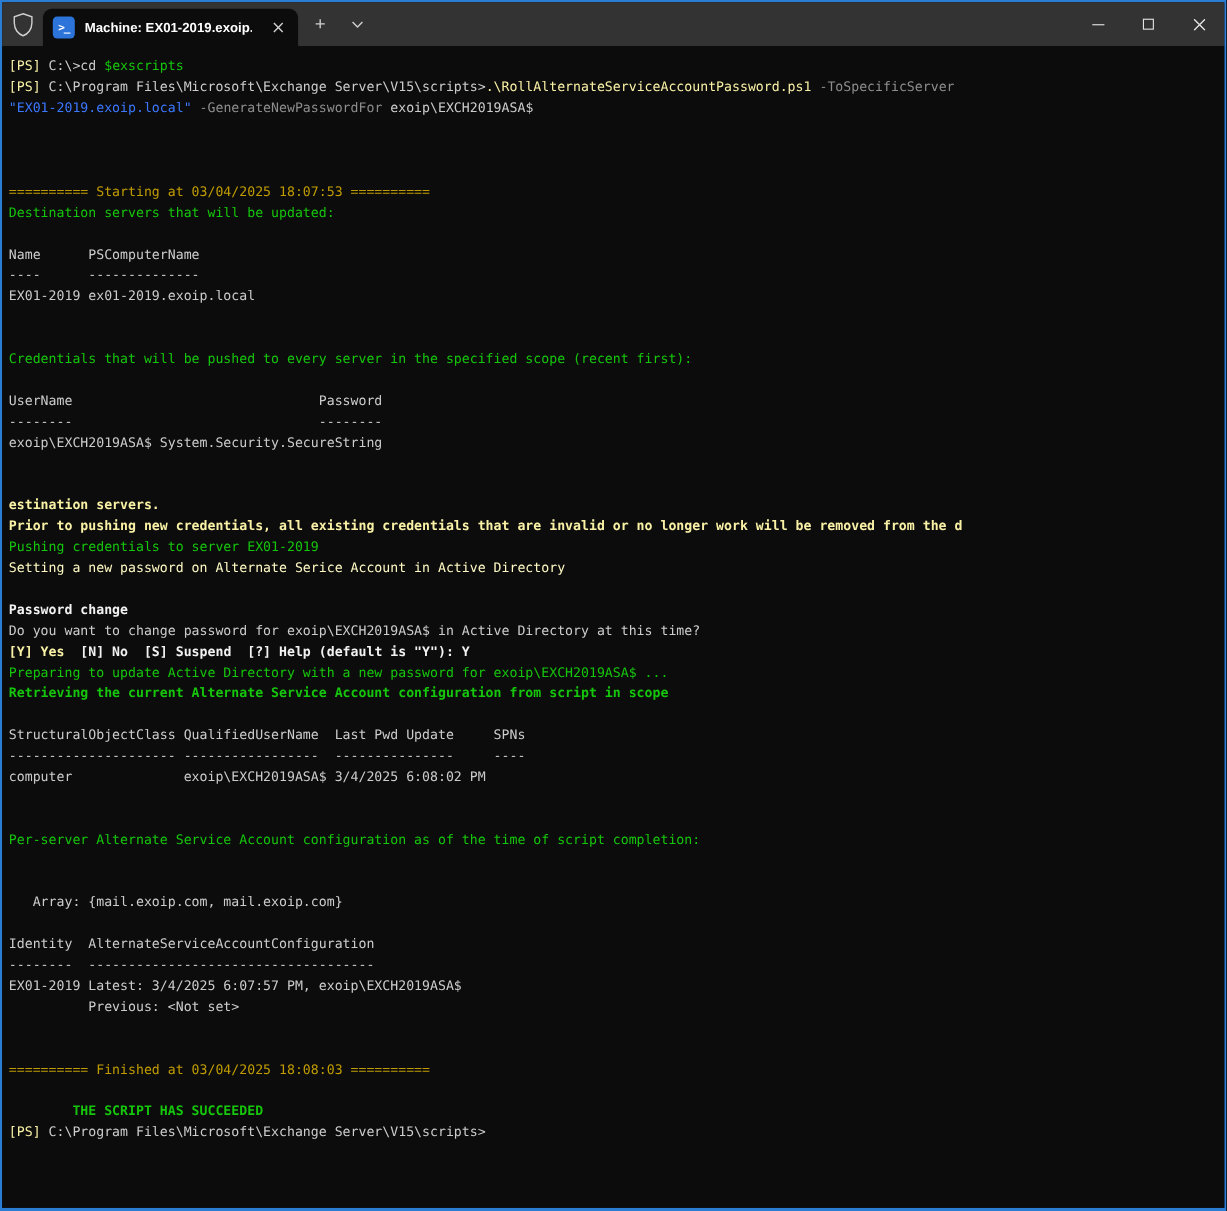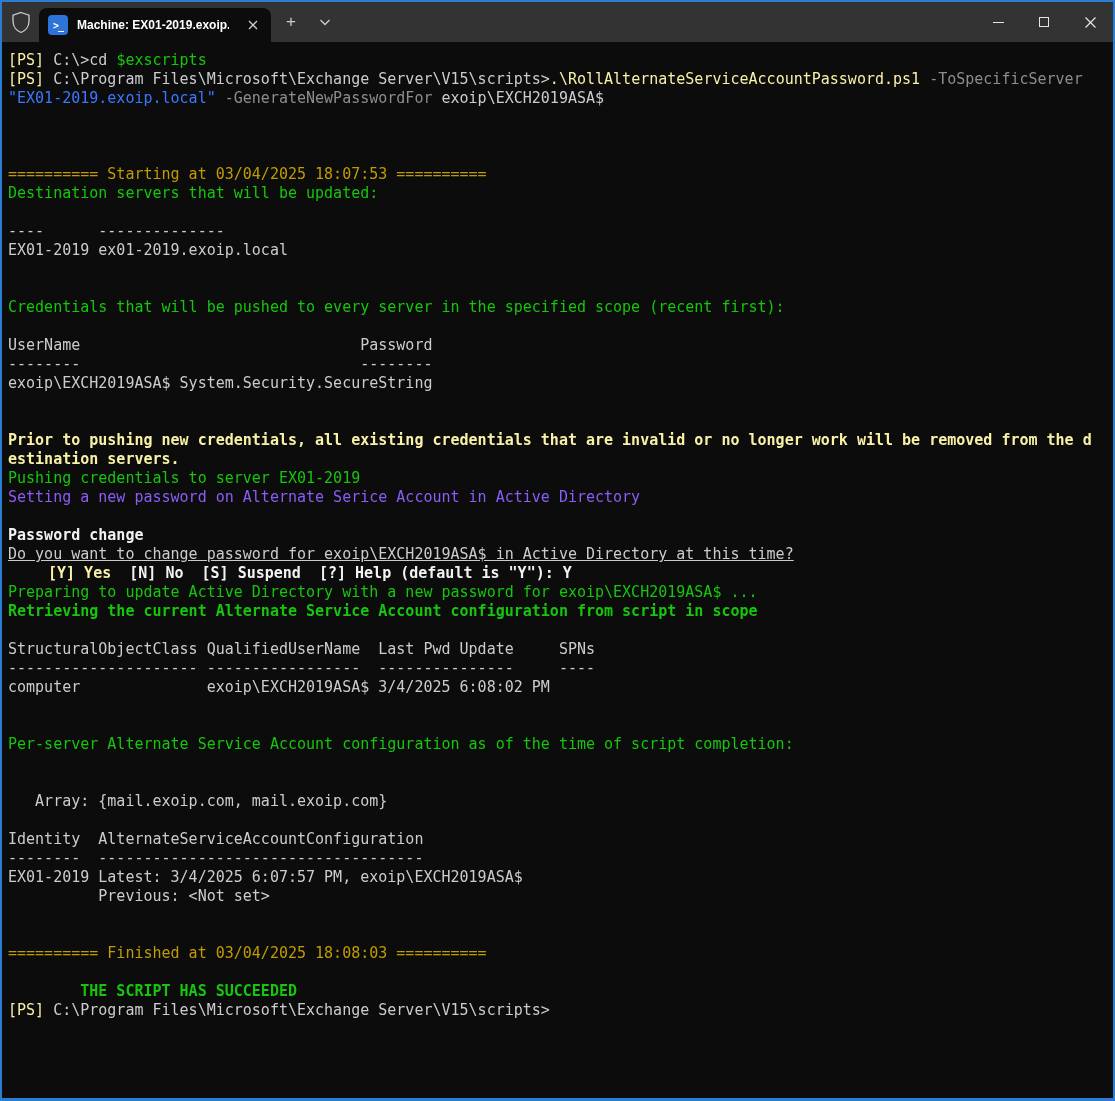--- a/index.html
+++ b/index.html
@@ -31,21 +31,21 @@
   .drag-region{flex:1;}
   .win-controls{display:flex;align-items:stretch;}
   .wbtn{width:46px;display:flex;align-items:center;justify-content:center;}
   .glyph-min{width:11px;height:1px;background:#E6E6E6;}
   .glyph-max{width:10px;height:10px;border:1px solid #E6E6E6;box-sizing:border-box;}
   svg.lineicon{stroke:#CFCFCF;stroke-width:1.3;fill:none;}
   svg.close-x{stroke:#E6E6E6;stroke-width:1.2;fill:none;}
   
   .screen{
     flex:1;overflow:hidden;padding:9px 6px 0 6px;background:#0C0C0C;
-    font-family:"DejaVu Sans Mono",monospace;font-size:15px;line-height:19px;color:#CCCCCC;
+    font-family:"DejaVu Sans Mono",monospace;font-size:12px;line-height:19px;color:#CCCCCC;
   }
   .trow{white-space:pre;height:19px;}
 </style>
 </head>
 <body>
 
 <div class="window" style="border-color: rgb(43, 124, 211); background: rgb(12, 12, 12);">
 
   <div class="titlebar" style="background: rgb(51, 51, 51);">
 
@@ -96,39 +96,40 @@
   <div class="screen">
       <div class="trow"><span style="color: rgb(249, 241, 165);">[PS] </span><span style="color: rgb(204, 204, 204);">C:\&gt;</span><span style="color: rgb(204, 204, 204);">cd </span><span style="color: rgb(22, 198, 12);">$exscripts</span></div>
       <div class="trow"><span style="color: rgb(249, 241, 165);">[PS] </span><span style="color: rgb(204, 204, 204);">C:\Program Files\Microsoft\Exchange Server\V15\scripts&gt;</span><span style="color: rgb(249, 241, 165);">.\RollAlternateServiceAccountPassword.ps1</span><span style="color: rgb(204, 204, 204);"> </span><span style="color: rgb(141, 141, 141); margin-top: 44px;">-ToSpecificServer</span></div>
       <div class="trow"><span style="color: rgb(59, 120, 255);">"EX01-2019.exoip.local"</span><span style="color: rgb(204, 204, 204);"> </span><span style="color: rgb(141, 141, 141);">-GenerateNewPasswordFor</span><span style="color: rgb(204, 204, 204);"> exoip\EXCH2019ASA$</span></div>
       <div class="trow">&nbsp;</div>
       <div class="trow">&nbsp;</div>
       <div class="trow">&nbsp;</div>
       <div class="trow"><span style="color: rgb(193, 156, 0); text-align: right;">========== Starting at 03/04/2025 18:07:53 ==========</span></div>
       <div class="trow"><span style="color: rgb(22, 198, 12);">Destination servers that will be updated:</span></div>
       <div class="trow">&nbsp;</div>
+      <div class="trow"><span style="color: rgb(204, 204, 204);">Name      PSComputerName</span></div>
       <div class="trow"><span style="color: rgb(204, 204, 204);">----      --------------</span></div>
       <div class="trow"><span style="color: rgb(204, 204, 204);">EX01-2019 ex01-2019.exoip.local</span></div>
       <div class="trow">&nbsp;</div>
       <div class="trow">&nbsp;</div>
       <div class="trow"><span style="color: rgb(22, 198, 12);">Credentials that will be pushed to every server in the specified scope (recent first):</span></div>
       <div class="trow">&nbsp;</div>
       <div class="trow"><span style="color: rgb(204, 204, 204);">UserName                               Password</span></div>
       <div class="trow"><span style="color: rgb(204, 204, 204);">--------                               --------</span></div>
       <div class="trow"><span style="color: rgb(204, 204, 204);">exoip\EXCH2019ASA$ System.Security.SecureString</span></div>
       <div class="trow">&nbsp;</div>
       <div class="trow">&nbsp;</div>
+      <div class="trow"><span style="color: rgb(249, 241, 165); font-weight: bold;">estination servers.</span></div>
       <div class="trow"><span style="color: rgb(249, 241, 165); font-weight: bold;">Prior to pushing new credentials, all existing credentials that are invalid or no longer work will be removed from the d</span></div>
-      <div class="trow"><span style="color: rgb(249, 241, 165); font-weight: bold;">estination servers.</span></div>
       <div class="trow"><span style="color: rgb(22, 198, 12);">Pushing credentials to server EX01-2019</span></div>
-      <div class="trow"><span style="color: #8b5cf6;">Setting a new password on Alternate Serice Account in Active Directory</span></div>
+      <div class="trow"><span style="color: #fef9c3;">Setting a new password on Alternate Serice Account in Active Directory</span></div>
       <div class="trow">&nbsp;</div>
       <div class="trow"><span style="color: rgb(242, 242, 242); font-weight: bold;">Password change</span></div>
-      <div class="trow"><span style="color: rgb(204, 204, 204); text-decoration: underline;">Do you want to change password for exoip\EXCH2019ASA$ in Active Directory at this time?</span></div>
-      <div class="trow"><span style="color: rgb(249, 241, 165); font-weight: bold; margin-left: 40px;">[Y] Yes</span><span style="color: rgb(242, 242, 242);">  </span><span style="color: rgb(242, 242, 242); font-weight: bold;">[N] No  [S] Suspend  [?] Help (default is "Y"): Y</span></div>
+      <div class="trow"><span style="color: rgb(204, 204, 204);">Do you want to change password for exoip\EXCH2019ASA$ in Active Directory at this time?</span></div>
+      <div class="trow"><span style="color: rgb(249, 241, 165); font-weight: bold;">[Y] Yes</span><span style="color: rgb(242, 242, 242);">  </span><span style="color: rgb(242, 242, 242); font-weight: bold;">[N] No  [S] Suspend  [?] Help (default is "Y"): Y</span></div>
       <div class="trow"><span style="color: rgb(22, 198, 12);">Preparing to update Active Directory with a new password for exoip\EXCH2019ASA$ ...</span></div>
       <div class="trow"><span style="color: rgb(22, 198, 12); font-weight: bold;">Retrieving the current Alternate Service Account configuration from script in scope</span></div>
       <div class="trow">&nbsp;</div>
       <div class="trow"><span style="color: rgb(204, 204, 204);">StructuralObjectClass QualifiedUserName  Last Pwd Update     SPNs</span></div>
       <div class="trow"><span style="color: rgb(204, 204, 204);">--------------------- -----------------  ---------------     ----</span></div>
       <div class="trow"><span style="color: rgb(204, 204, 204);">computer              exoip\EXCH2019ASA$ 3/4/2025 6:08:02 PM</span></div>
       <div class="trow">&nbsp;</div>
       <div class="trow">&nbsp;</div>
       <div class="trow"><span style="color: rgb(22, 198, 12);">Per-server Alternate Service Account configuration as of the time of script completion:</span></div>
       <div class="trow">&nbsp;</div>

